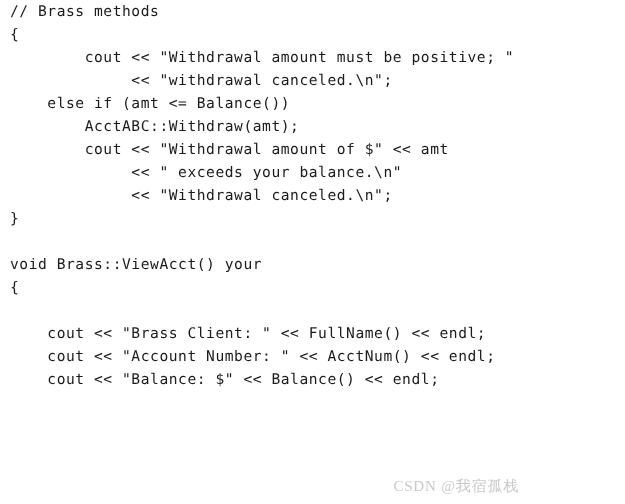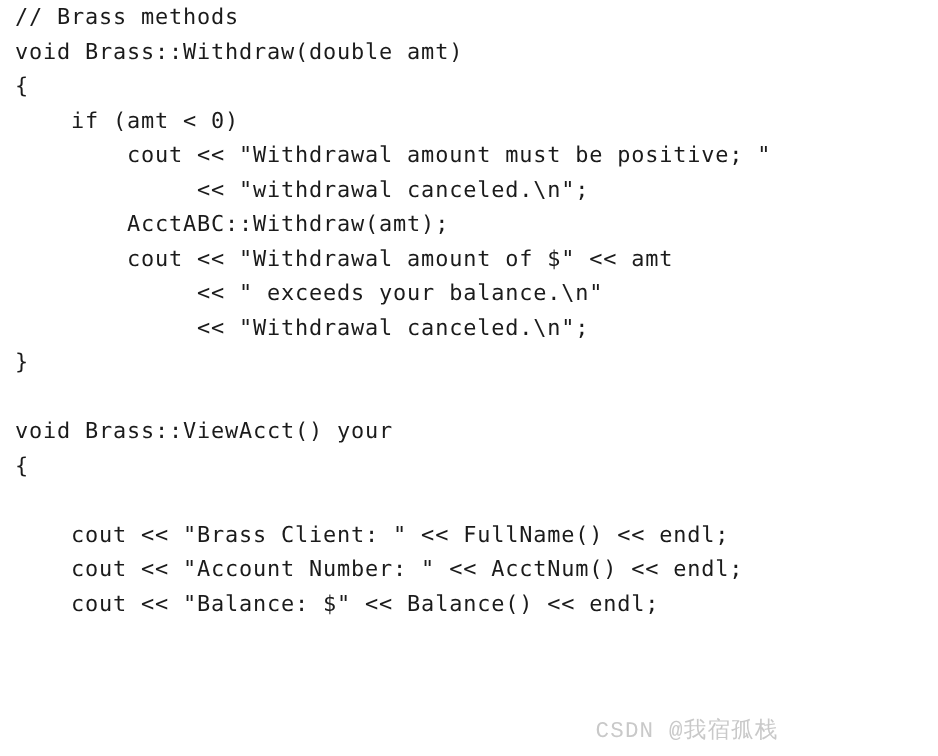--- a/index.html
+++ b/index.html
@@ -35,39 +35,38 @@
     -webkit-font-smoothing: antialiased;
     text-rendering: geometricPrecision;
   }
   .code-line.blank {
     color: transparent;
   }
   #watermark {
     position: absolute;
     right: 14px;
     bottom: 8px;
-    font-family: Liberation Mono, monospace;
+    font-family: Liberation Serif, serif;
     font-size: 15px;
     color: #c9c9c9;
     letter-spacing: 0.8px;
     white-space: pre;
     user-select: none;
   }
 </style>
 </head>
 <body>
 
 <div id="page">
   <div id="code-listing">
       <div class="code-line">// Brass methods</div>
-      <div class="code-line">void Brass::Withdraw(double amt)</div>
       <div class="code-line">{</div>
-      <div class="code-line">    if (amt &lt; 0)</div>
       <div class="code-line">        cout &lt;&lt; "Withdrawal amount must be positive; "</div>
       <div class="code-line">             &lt;&lt; "withdrawal canceled.\n";</div>
+      <div class="code-line">    else if (amt &lt;= Balance())</div>
       <div class="code-line">        AcctABC::Withdraw(amt);</div>
       <div class="code-line">        cout &lt;&lt; "Withdrawal amount of $" &lt;&lt; amt</div>
       <div class="code-line">             &lt;&lt; " exceeds your balance.\n"</div>
       <div class="code-line">             &lt;&lt; "Withdrawal canceled.\n";</div>
       <div class="code-line">}</div>
       <div class="code-line blank"></div>
       <div class="code-line">void Brass::ViewAcct() your</div>
       <div class="code-line">{</div>
       <div class="code-line blank"></div>
       <div class="code-line">    cout &lt;&lt; "Brass Client: " &lt;&lt; FullName() &lt;&lt; endl;</div>

